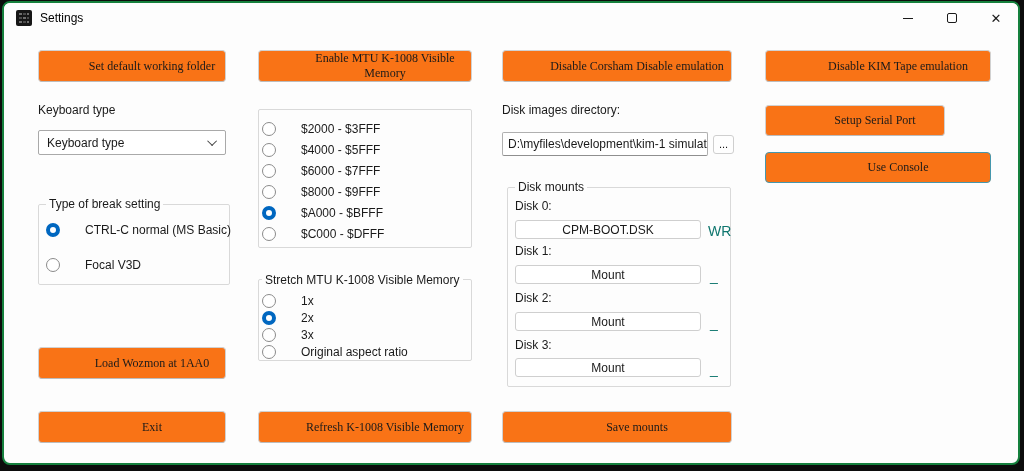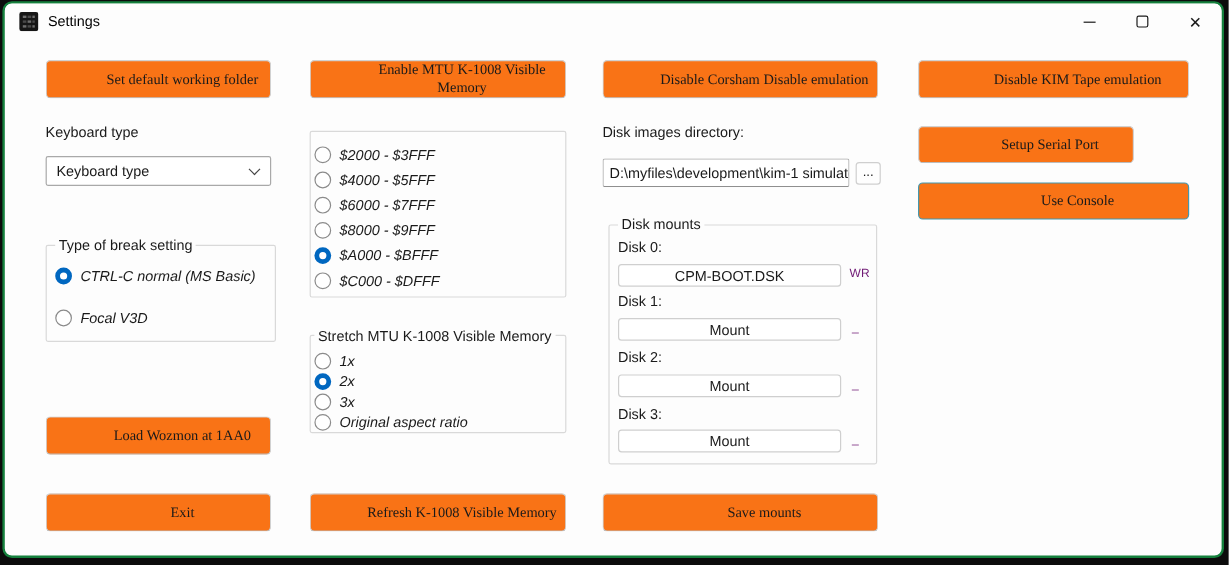--- a/index.html
+++ b/index.html
@@ -38,39 +38,39 @@
     display:flex; align-items:center; padding:0 8px;
   }
   .combo .combo-value { flex:1; font-size:12px; }
   .chev { width:7px; height:7px; border-left:1.2px solid #444; border-bottom:1.2px solid #444; transform:rotate(-45deg) translateY(-2px); }
 
   
   .groupbox { position:absolute; border:1px solid #d9d9d9; border-radius:2px; }
   .group-label { position:absolute; background:#fdfdfd; padding:0 3px; font-size:12px; white-space:nowrap; z-index:2; }
 
   
-  .radio-row { position:absolute; display:flex; align-items:center; gap:7px; height:16px;font-style:italic; }
+  .radio-row { position:absolute; display:flex; align-items:center; gap:25px; height:16px; }
   .radio { width:14px; height:14px; border-radius:50%; background:#fff; border:1px solid #8b8b8b; flex:0 0 auto; }
   .radio.on { border:4px solid #0067c0; }
   .radio-label { font-size:12px; white-space:nowrap; }
 
   
   .textbox {
     position:absolute; background:#fff; border:1px solid #b0b0b0; border-bottom-color:#8f8f8f; border-radius:2px;
     font-size:12px; padding:0 5px; display:flex; align-items:center; white-space:nowrap; overflow:hidden;
   }
   .small-btn {
     position:absolute; background:#fefefe; border:1px solid #cfcfcf; border-radius:3px;
     display:flex; align-items:center; justify-content:center; font-size:11px; line-height:0.4;
   }
   .mount-btn {
     position:absolute; background:#fff; border:1px solid #cfcfcf; border-radius:3px;
     display:flex; align-items:center; justify-content:center; font-size:12px;
   }
-  .status { position:absolute; font-size:10px; color:#701a75; }
+  .status { position:absolute; font-size:14px; color:#0f766e; }
 </style>
 </head>
 <body>
 
 <div class="stage">
   <div class="window">
 
     <div class="titlebar">
       <div class="app-icon">
         <svg width="16" height="16" viewBox="0 0 16 16">

